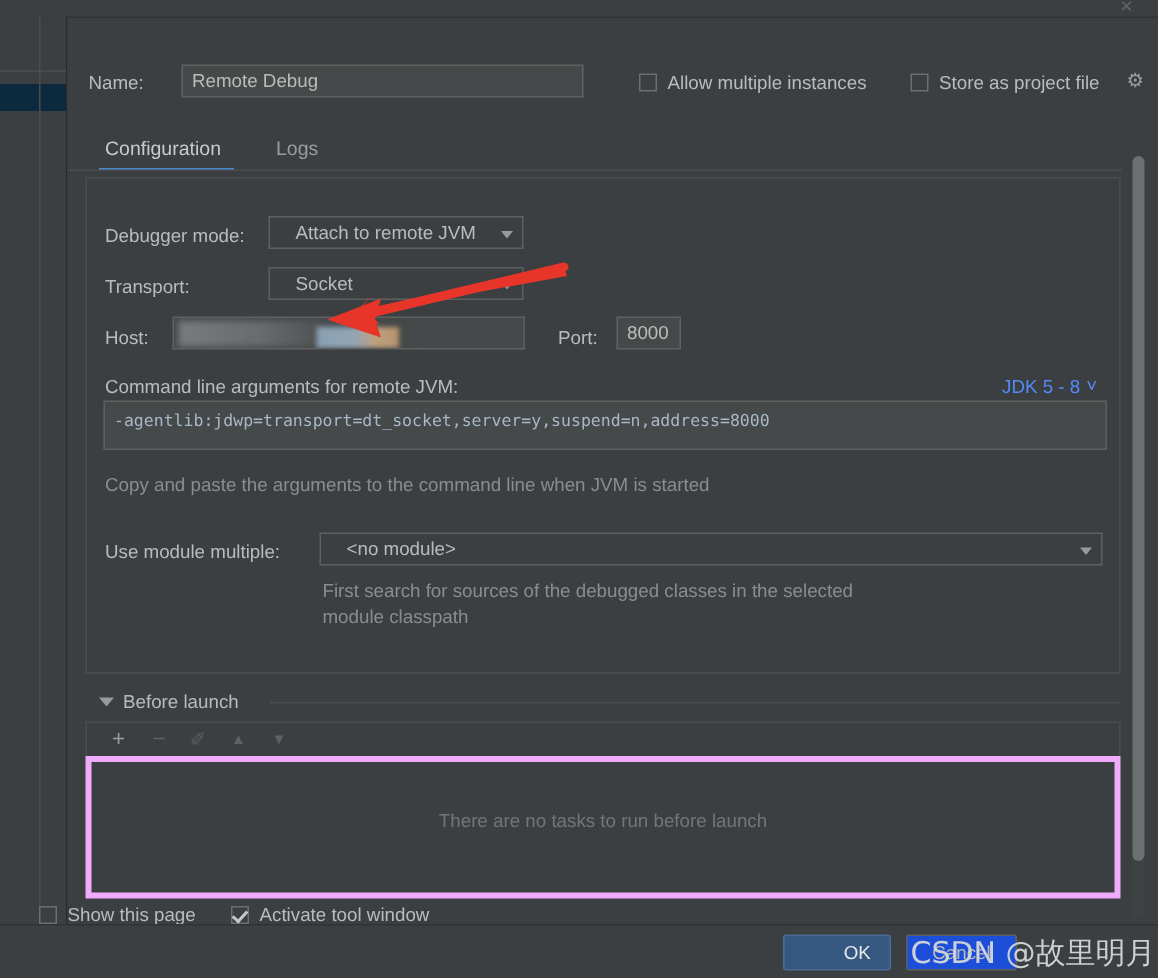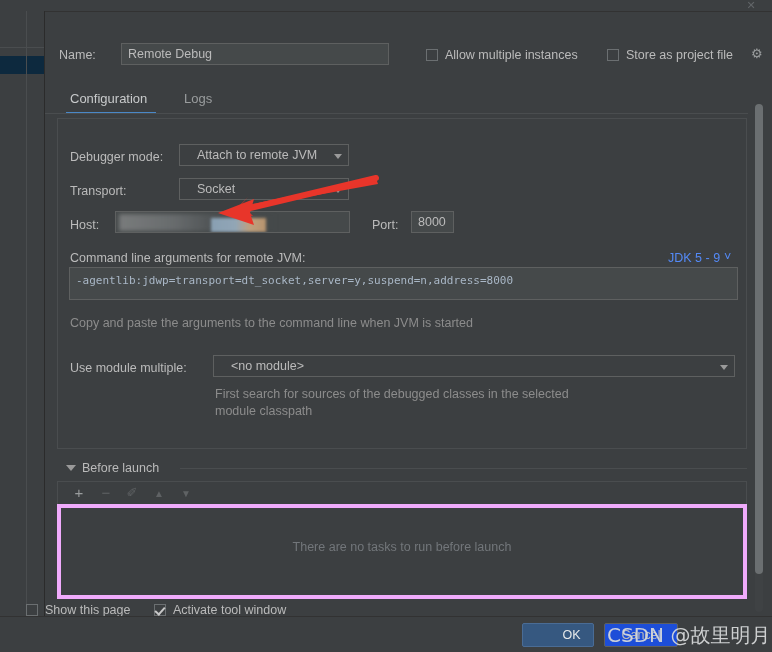--- a/index.html
+++ b/index.html
@@ -401,21 +401,21 @@
     <div class="lbl row" style="left:25px; top:206px;">Host:</div>
     <div class="tfield" style="left:70px; top:199px; width:235px; position:absolute;">
       <span class="host-blur"></span>
       <span class="host-blur2"></span>
     </div>
     <div class="lbl row" style="left:327px; top:206px;">Port:</div>
     <div class="tfield" style="left:366px; top:199px; width:43px; text-align:left;">8000</div>
 
     <div class="lbl row" style="left:25px; top:239px;">Command line arguments for remote JVM:</div>
     <div class="jdklink" style="left:623px; top:239px;">
-      <span>JDK 5 - 9</span><span class="chev">˅</span>
+      <span>JDK 5 - 8</span><span class="chev">˅</span>
     </div>
     <div class="argbox" style="left:24px; top:255px; width:669px; height:33px;">-agentlib:jdwp=transport=dt_socket,server=y,suspend=n,address=8000</div>
     <div class="lbl dim row" style="left:25px; top:304px;">Copy and paste the arguments to the command line when JVM is started</div>
 
     <div class="lbl row" style="left:25px; top:349px;">Use module multiple:</div>
     <div class="combo" style="left:168px; top:343px; width:522px;">
       <span>&lt;no module&gt;</span>
       <span class="arrow"></span>
     </div>
     <div class="lbl dim row" style="left:170px; top:375px;">First search for sources of the debugged classes in the selected</div>

